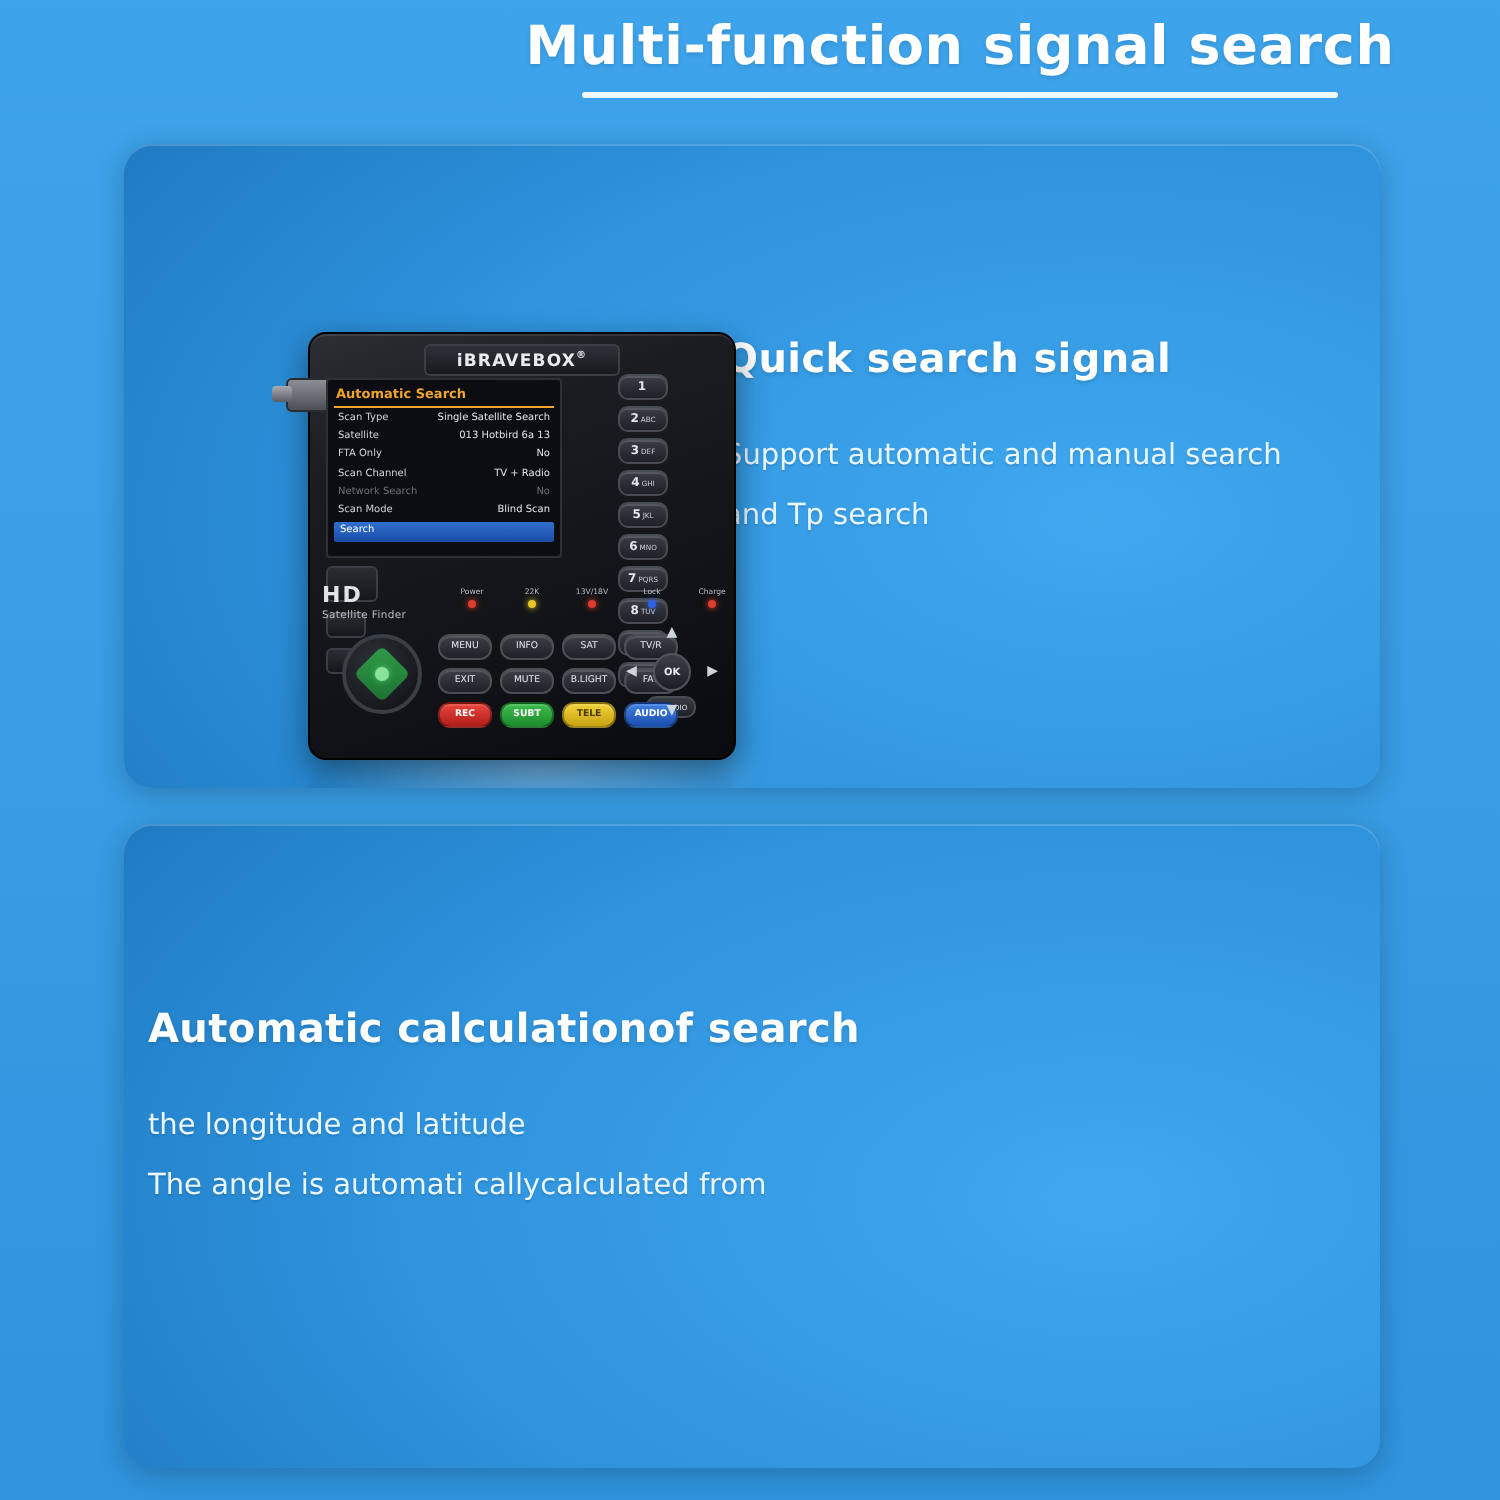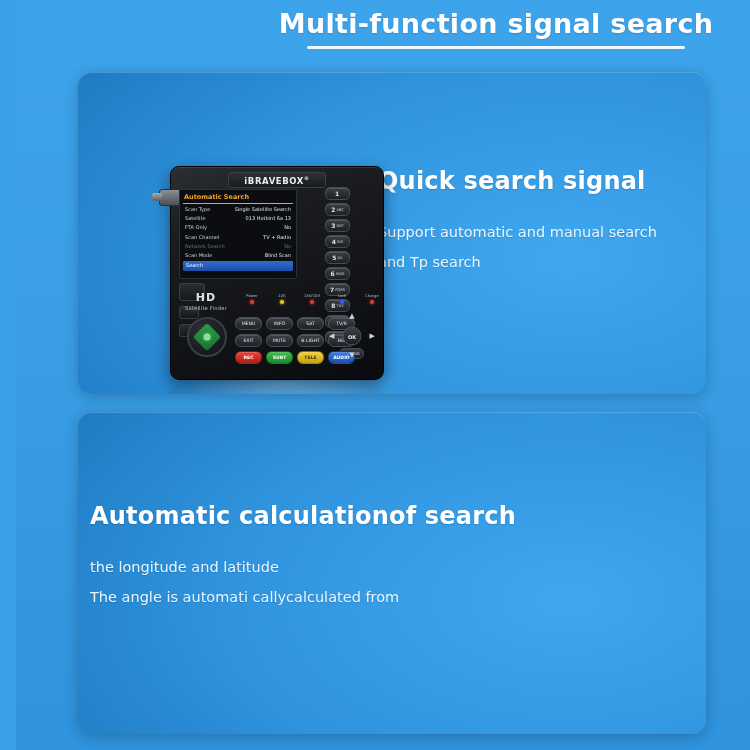--- a/index.html
+++ b/index.html
@@ -5,21 +5,20 @@
   html,body{margin:0;padding:0;}
   body{
     width:750px;height:750px;overflow:hidden;
     font-family:"DejaVu Sans", sans-serif;
     background:#3aa0e8;
     position:relative;
   }
   .page{
     position:absolute;inset:0;
     background:linear-gradient(180deg,#3da3ea 0%,#3a9fe6 40%,#2f93dd 100%);
-    margin-left:16px;
   }
 
   
   .header{
     position:absolute;top:8px;left:0;width:750px;height:56px;
     display:flex;flex-direction:column;align-items:center;justify-content:flex-start;
   }
   .header-title{
     color:#ffffff;font-size:27px;font-weight:bold;letter-spacing:.3px;
     margin-left:210px;
@@ -36,21 +35,21 @@
     background:
       radial-gradient(120% 130% at 78% 58%, #3fa8ef 0%, #2f93dd 46%, #1f7cc4 78%, #1a6fb2 100%);
     box-shadow:0 3px 14px rgba(0,0,0,.22), inset 0 1px 0 rgba(255,255,255,.18);
     overflow:hidden;
   }
   .panel-1{left:62px;top:72px;width:628px;height:322px;}
   .panel-2{left:62px;top:412px;width:628px;height:322px;}
 
   .panel-text{position:absolute;}
   .panel-h{
-    color:#ffffff;font-size:24px;font-weight:bold;letter-spacing:.2px;
+    color:#ffffff;font-size:20px;font-weight:bold;letter-spacing:.2px;
     white-space:nowrap;text-shadow:0 1px 2px rgba(0,0,0,.15);
   }
   .panel-sub{
     color:#eaf6ff;font-size:14.5px;line-height:30px;white-space:nowrap;
     text-shadow:0 1px 1px rgba(0,0,0,.13);
   }
   .p1-text{left:300px;top:95px;}
   .p2-text{left:12px;top:90px;}
 
   
@@ -135,21 +134,21 @@
   }
   .key b{font-size:6px;font-weight:bold;margin-right:1px;}
   .key i{font-style:normal;font-size:3.6px;opacity:.85;}
   .key-wide{
     width:23px;height:9px;margin:4px auto 0;border-radius:5px;
     background:linear-gradient(180deg,#3a3e45,#1d2025);border:1px solid #474b52;
     color:#e2e6ea;font-size:3.6px;display:flex;align-items:center;justify-content:center;
   }
 
   
-  .hd-label{position:absolute;top:124px;width:58px;text-align:center;color:#dfe3e8;}
+  .hd-label{position:absolute;top:124px;width:58px;text-align:left;color:#dfe3e8;}
   .dev1 .hd-label{left:6px;}
   .hd-label .hd{font-size:11px;font-weight:bold;letter-spacing:1px;}
   .hd-label .sf{font-size:5.2px;letter-spacing:.2px;margin-top:1px;color:#b9bfc6;}
 
   
   .compass{
     position:absolute;top:150px;width:36px;height:36px;border-radius:50%;
     background:radial-gradient(circle at 38% 32%,#2c3035,#0e1013);
     border:2px solid #3a3e45;
   }

